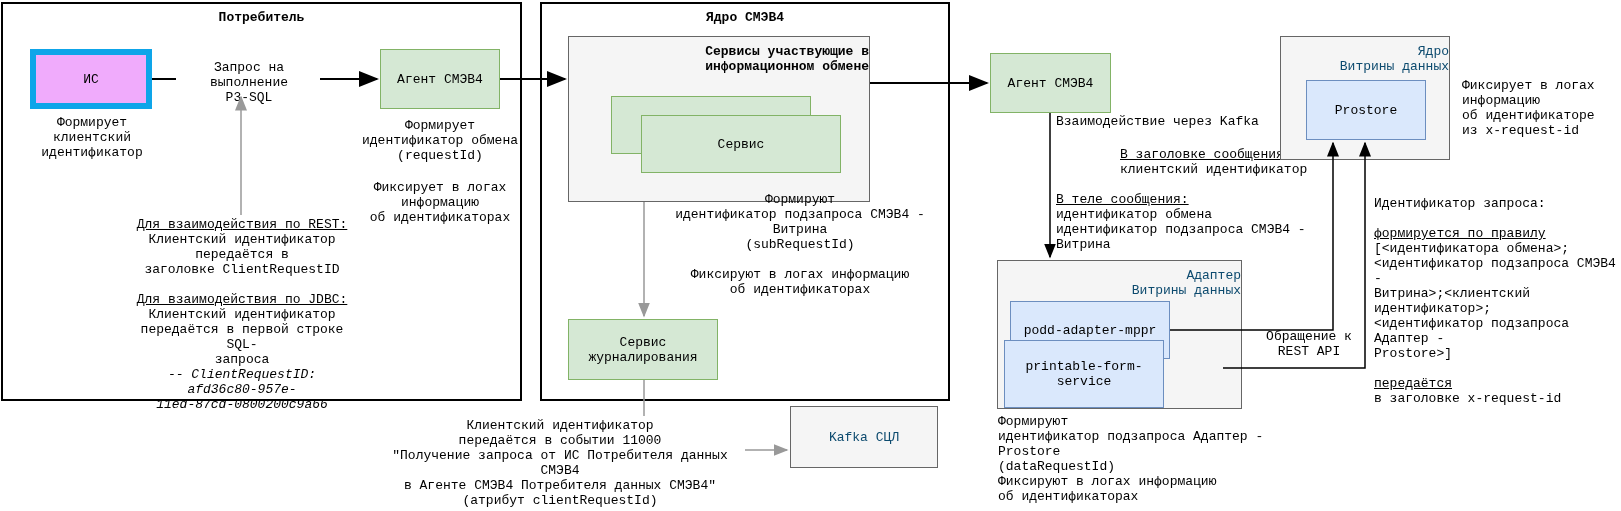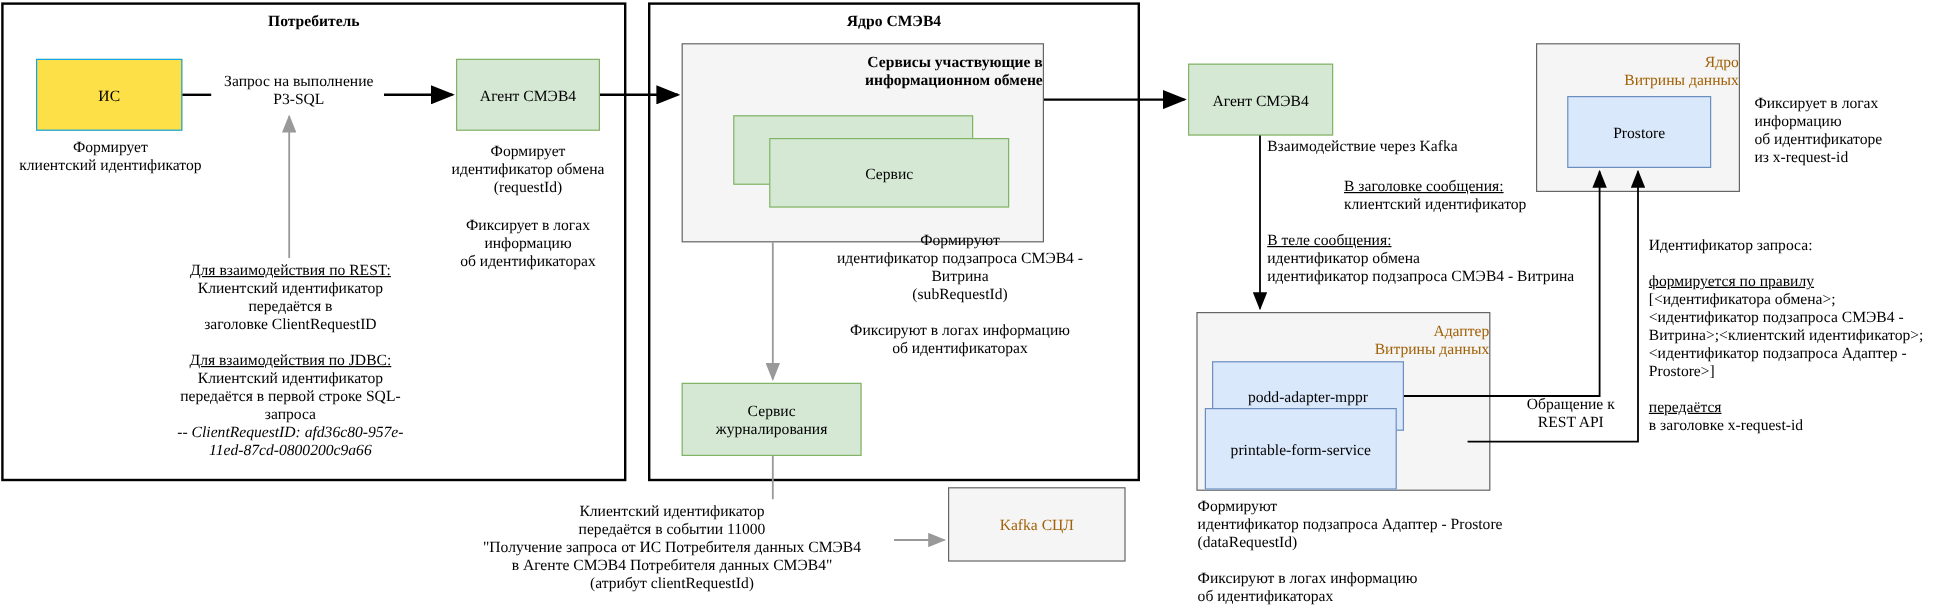--- a/index.html
+++ b/index.html
@@ -1,31 +1,31 @@
 <!DOCTYPE html>
 <html><head>
 <meta charset="utf-8">
 <style>
   html,body { margin:0; padding:0; background:#fff; }
   .canvas {
     position:relative; width:1621px; height:511px; overflow:hidden;
-    font-family:Liberation Serif, serif; font-size:13px; line-height:15px; color:#000;
+    font-family:Liberation Mono, monospace; font-size:13px; line-height:15px; color:#000;
     background:#fff;
   }
   .section { position:absolute; border:2px solid #000; background:#fff; box-sizing:border-box; }
   .sec-title { position:absolute; top:6px; left:0; right:0; text-align:center; font-weight:bold; }
   .box { position:absolute; box-sizing:border-box; display:flex; align-items:center; justify-content:center;
          text-align:center; white-space:pre-line; }
   .container-box { position:absolute; box-sizing:border-box; }
   .container-title { padding-top:7px; text-align:right; white-space:pre-line; }
-  .yellow { background:#fde047; border:1px solid #0ea5e9; }
+  .yellow { background:#f0abfc; border:6px solid #0ea5e9; }
   .green  { background:#D5E8D4; border:1px solid #82B366; }
   .blue   { background:#DAE8FC; border:1px solid #6C8EBF; }
   .gray   { background:#F5F5F5; border:1px solid #666666; }
-  .gray-text { color:#a16207; }
+  .gray-text { color:#0c4a6e; }
   .note { position:absolute; }
   .center { text-align:center; }
   .pre { white-space:pre-line; }
   .u { text-decoration:underline; }
   .italic { font-style:italic; }
   .gap { height:15px; }
   svg.overlay { position:absolute; left:0; top:0; pointer-events:none; }
 </style>
 </head>
 <body>

